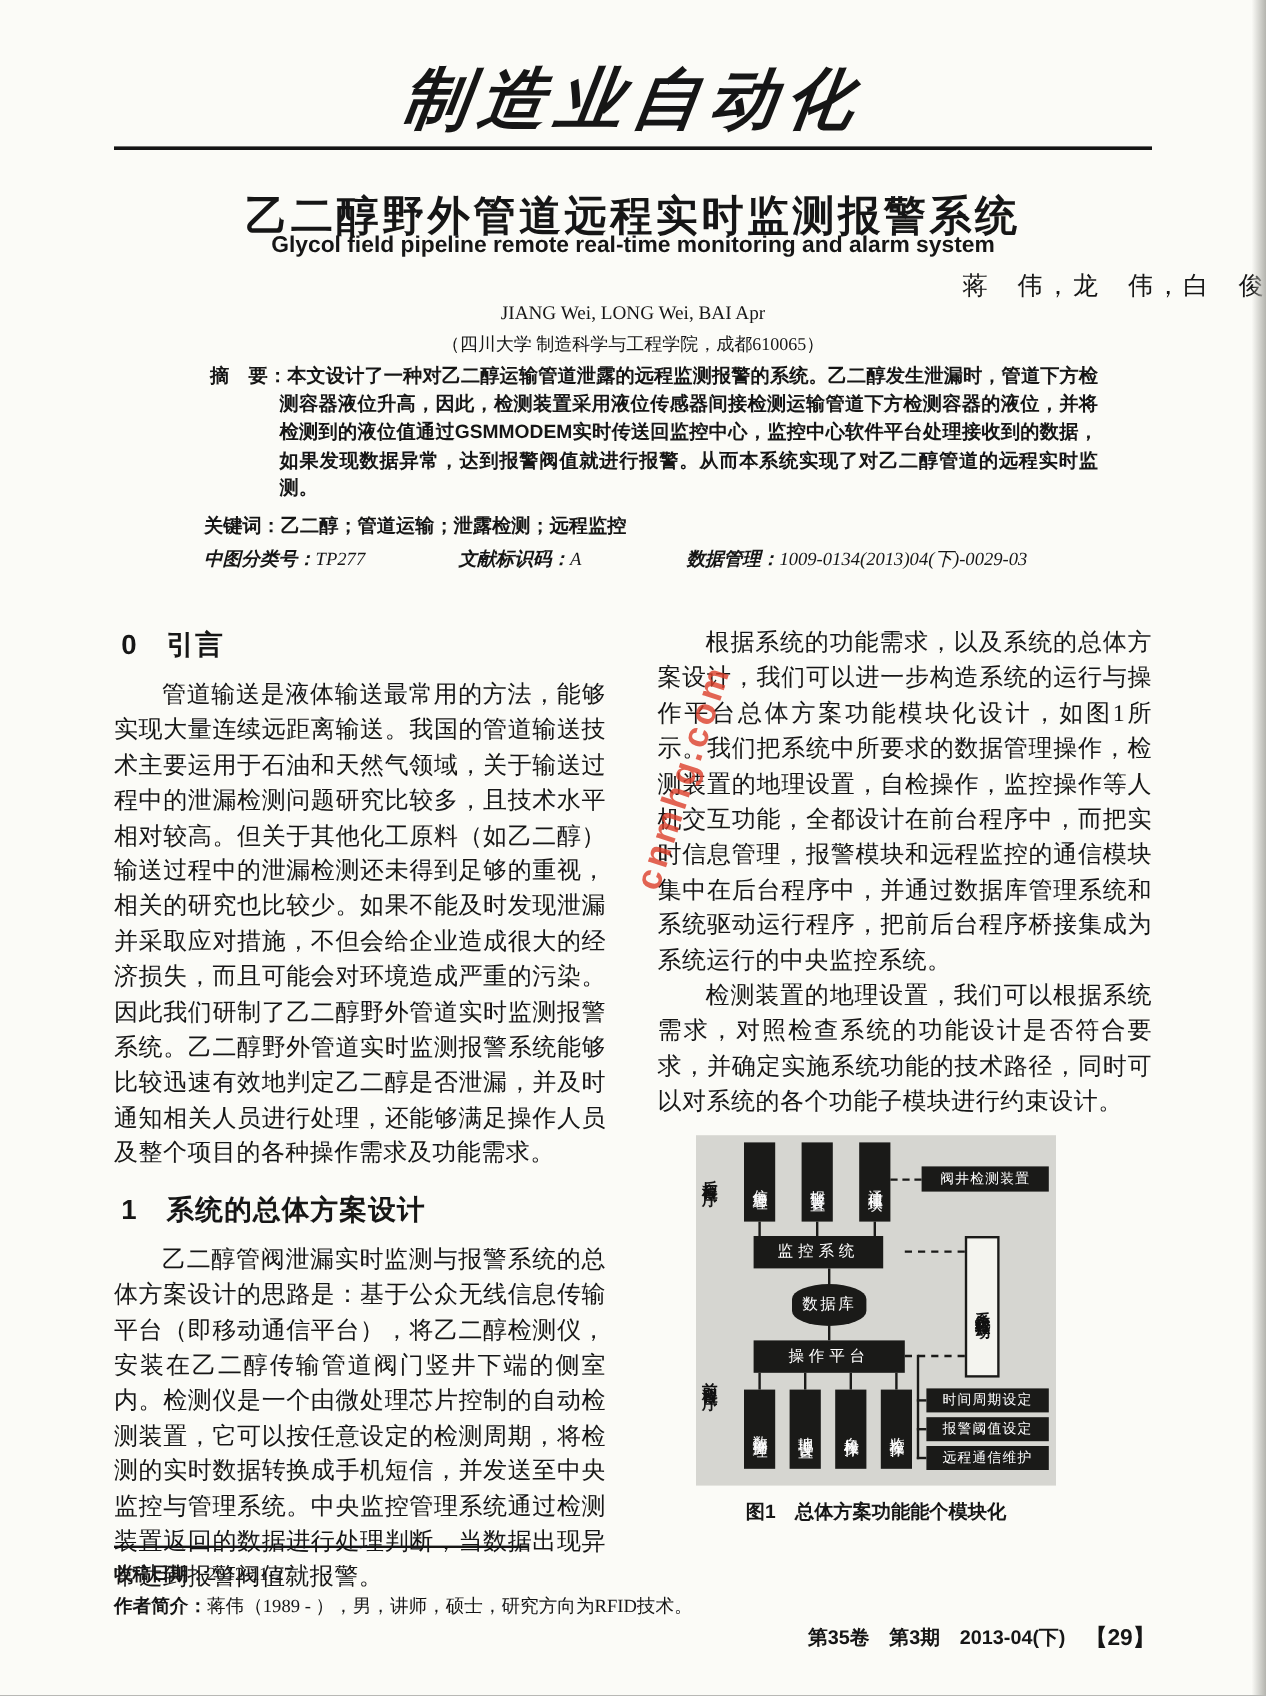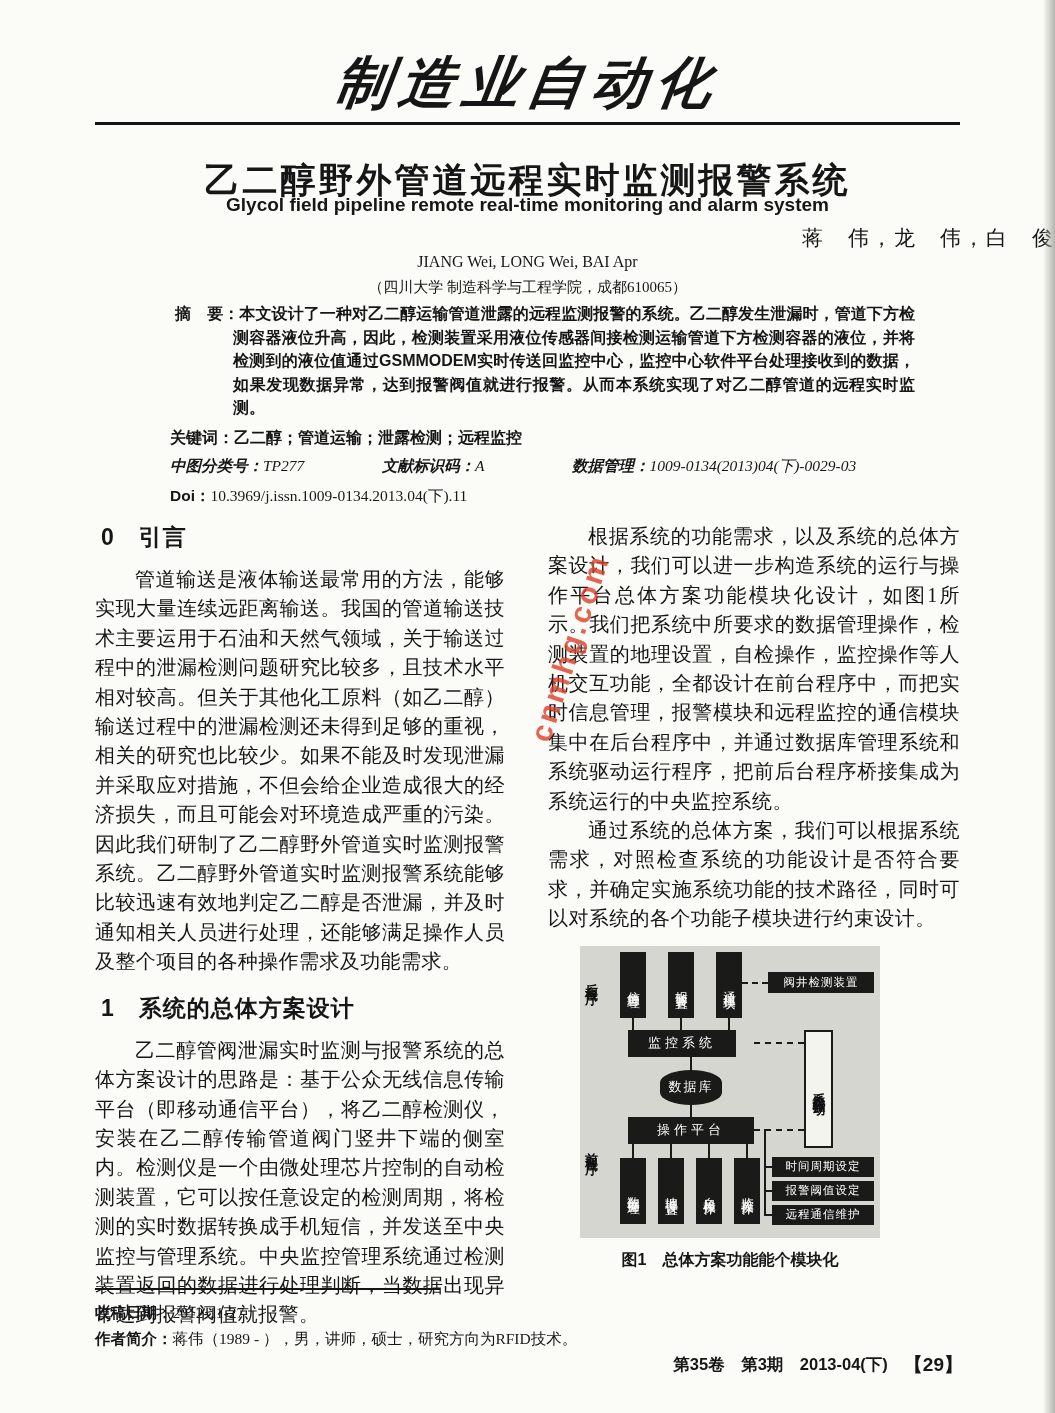--- a/index.html
+++ b/index.html
@@ -129,32 +129,31 @@
   <div class="abstract"><b>摘　要：</b><span>本文设计了一种对乙二醇运输管道泄露的远程监测报警的系统。乙二醇发生泄漏时，管道下方检测容器液位升高，因此，检测装置采用液位传感器间接检测运输管道下方检测容器的液位，并将检测到的液位值通过GSMMODEM实时传送回监控中心，监控中心软件平台处理接收到的数据，如果发现数据异常，达到报警阀值就进行报警。从而本系统实现了对乙二醇管道的远程实时监测。</span></div>
 
   <div class="keywords"><span>关键词：</span><span>乙二醇；管道运输；泄露检测；远程监控</span></div>
 
   <div class="meta-line">
     <span class="meta-item" style="left:170px"><b>中图分类号：</b><span>TP277</span></span>
     <span class="meta-item" style="left:382px"><b>文献标识码：</b><span>A</span></span>
     <span class="meta-item" style="left:572px"><b>数据管理：</b><span>1009-0134(2013)04(下)-0029-03</span></span>
   </div>
 
-  <div class="doi-line"><b>Doi：</b><span>10.3969/j.issn.1009-0134.2013.04(下).11</span></div>
 
   <div class="col col-left">
     <h2>0　引言</h2>
     <p>管道输送是液体输送最常用的方法，能够实现大量连续远距离输送。我国的管道输送技术主要运用于石油和天然气领域，关于输送过程中的泄漏检测问题研究比较多，且技术水平相对较高。但关于其他化工原料（如乙二醇）输送过程中的泄漏检测还未得到足够的重视，相关的研究也比较少。如果不能及时发现泄漏并采取应对措施，不但会给企业造成很大的经济损失，而且可能会对环境造成严重的污染。因此我们研制了乙二醇野外管道实时监测报警系统。乙二醇野外管道实时监测报警系统能够比较迅速有效地判定乙二醇是否泄漏，并及时通知相关人员进行处理，还能够满足操作人员及整个项目的各种操作需求及功能需求。</p>
     <h2 class="second">1　系统的总体方案设计</h2>
     <p>乙二醇管阀泄漏实时监测与报警系统的总体方案设计的思路是：基于公众无线信息传输平台（即移动通信平台），将乙二醇检测仪，安装在乙二醇传输管道阀门竖井下端的侧室内。检测仪是一个由微处理芯片控制的自动检测装置，它可以按任意设定的检测周期，将检测的实时数据转换成手机短信，并发送至中央监控与管理系统。中央监控管理系统通过检测装置返回的数据进行处理判断，当数据出现异常达到报警阀值就报警。</p>
   </div>
 
   <div class="col col-right">
     <p>根据系统的功能需求，以及系统的总体方案设计，我们可以进一步构造系统的运行与操作平台总体方案功能模块化设计，如图1所示。我们把系统中所要求的数据管理操作，检测装置的地理设置，自检操作，监控操作等人机交互功能，全都设计在前台程序中，而把实时信息管理，报警模块和远程监控的通信模块集中在后台程序中，并通过数据库管理系统和系统驱动运行程序，把前后台程序桥接集成为系统运行的中央监控系统。</p>
-    <p>通过系统的总体方案，我们可以根据系统需求，对照检查系统的功能设计是否符合要求，并确定实施系统功能的技术路径，同时可以对系统的各个功能子模块进行约束设计。</p>
+    <p>检测装置的地理设置，我们可以根据系统需求，对照检查系统的功能设计是否符合要求，并确定实施系统功能的技术路径，同时可以对系统的各个功能子模块进行约束设计。</p>
 
     <div class="figure">
       <div class="fig-canvas">
 
         <span class="flabel" style="left:2px;top:26px;height:76px">后台程序</span>
         <span class="flabel" style="left:2px;top:196px;height:76px">前台程序</span>
 
         <div class="fbox v" style="left:40px;top:6px;width:26px;height:66px">信息管理</div>
         <div class="fbox v" style="left:88px;top:6px;width:26px;height:66px">报警装置</div>
         <div class="fbox v" style="left:136px;top:6px;width:26px;height:66px">通信模块</div>

